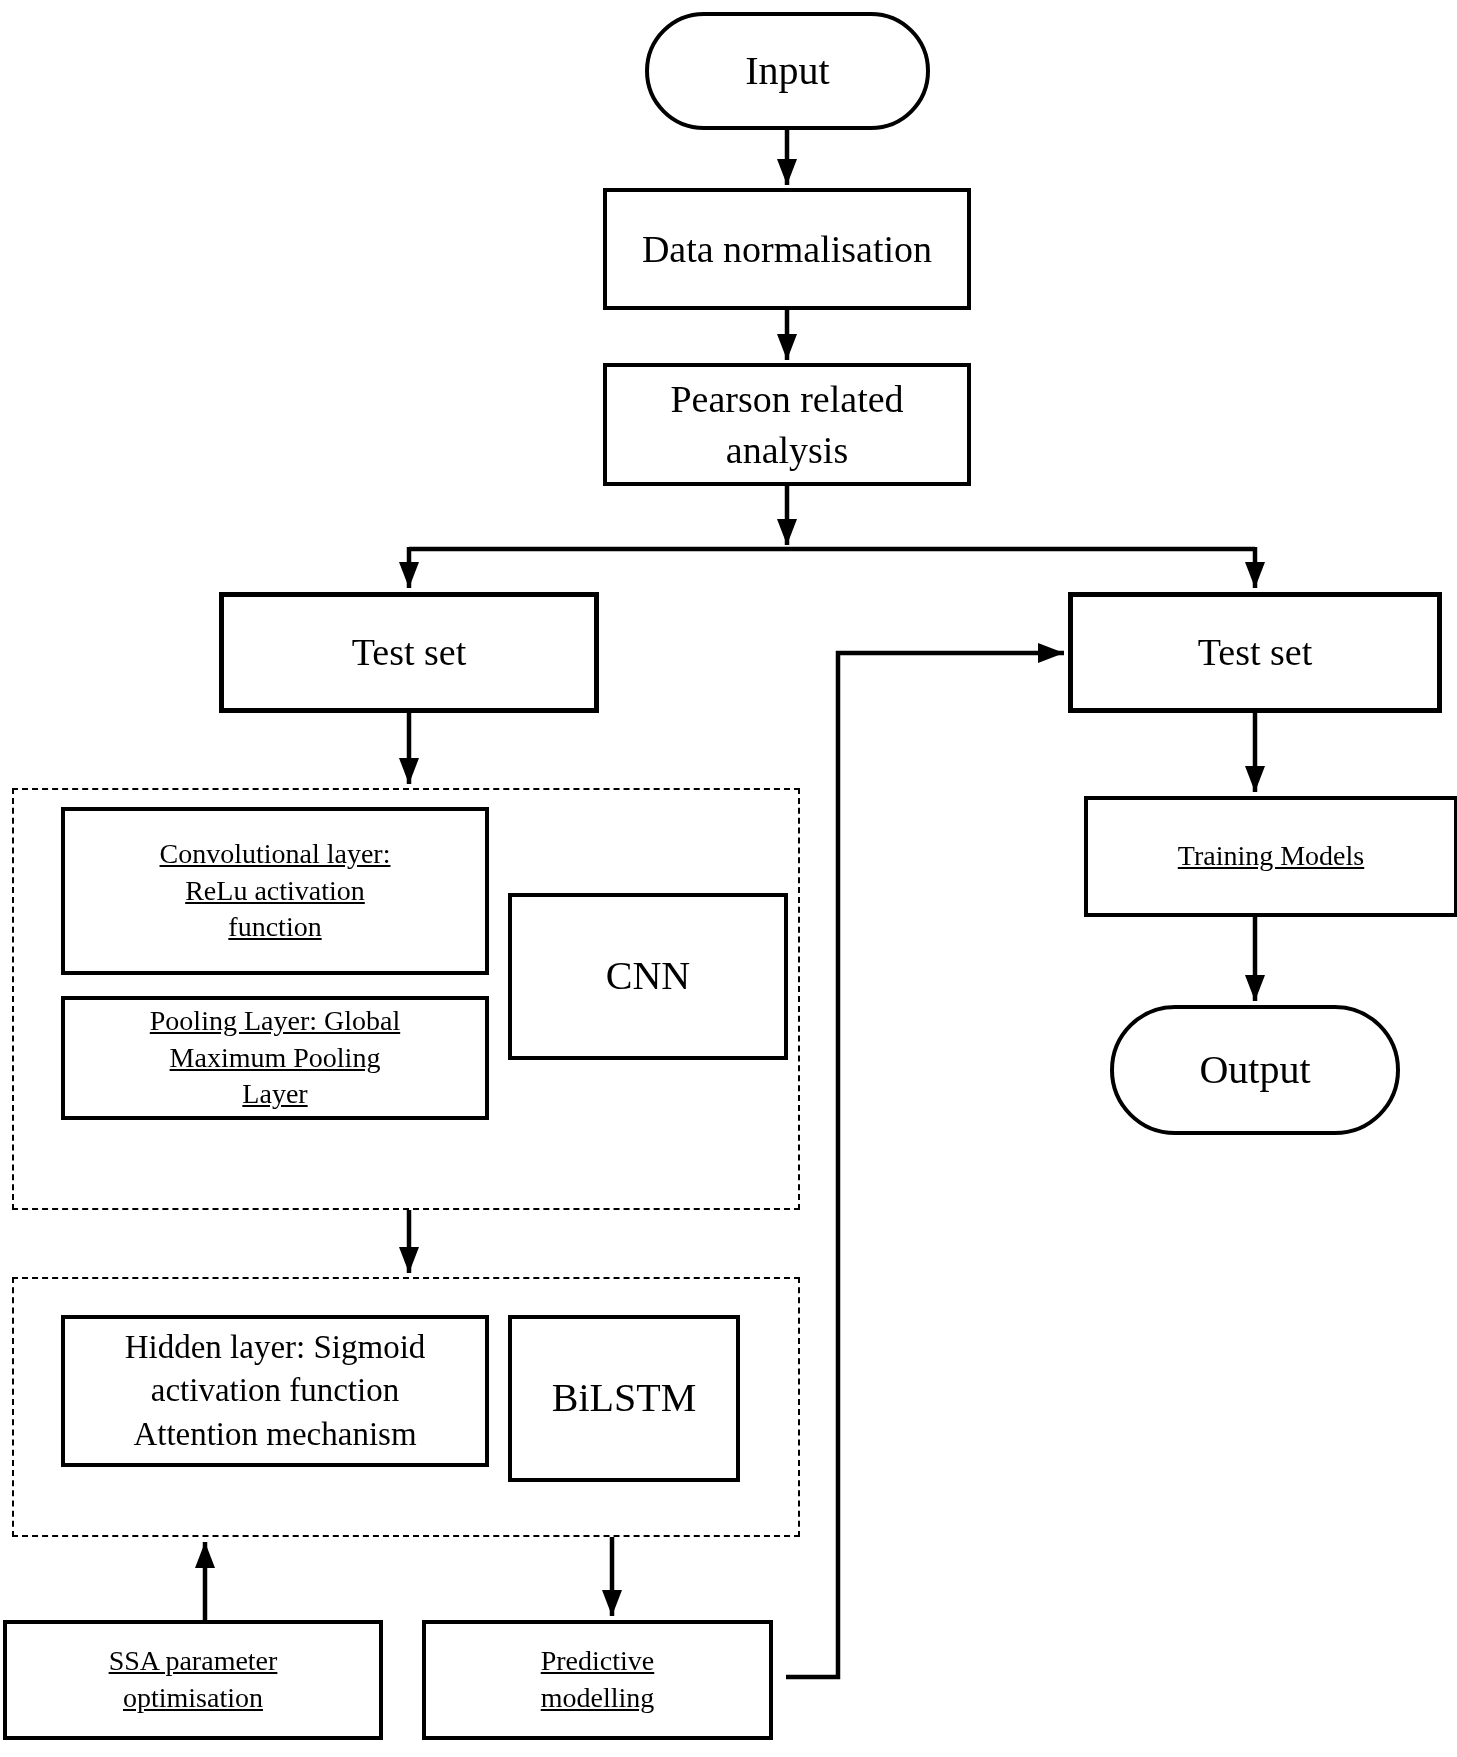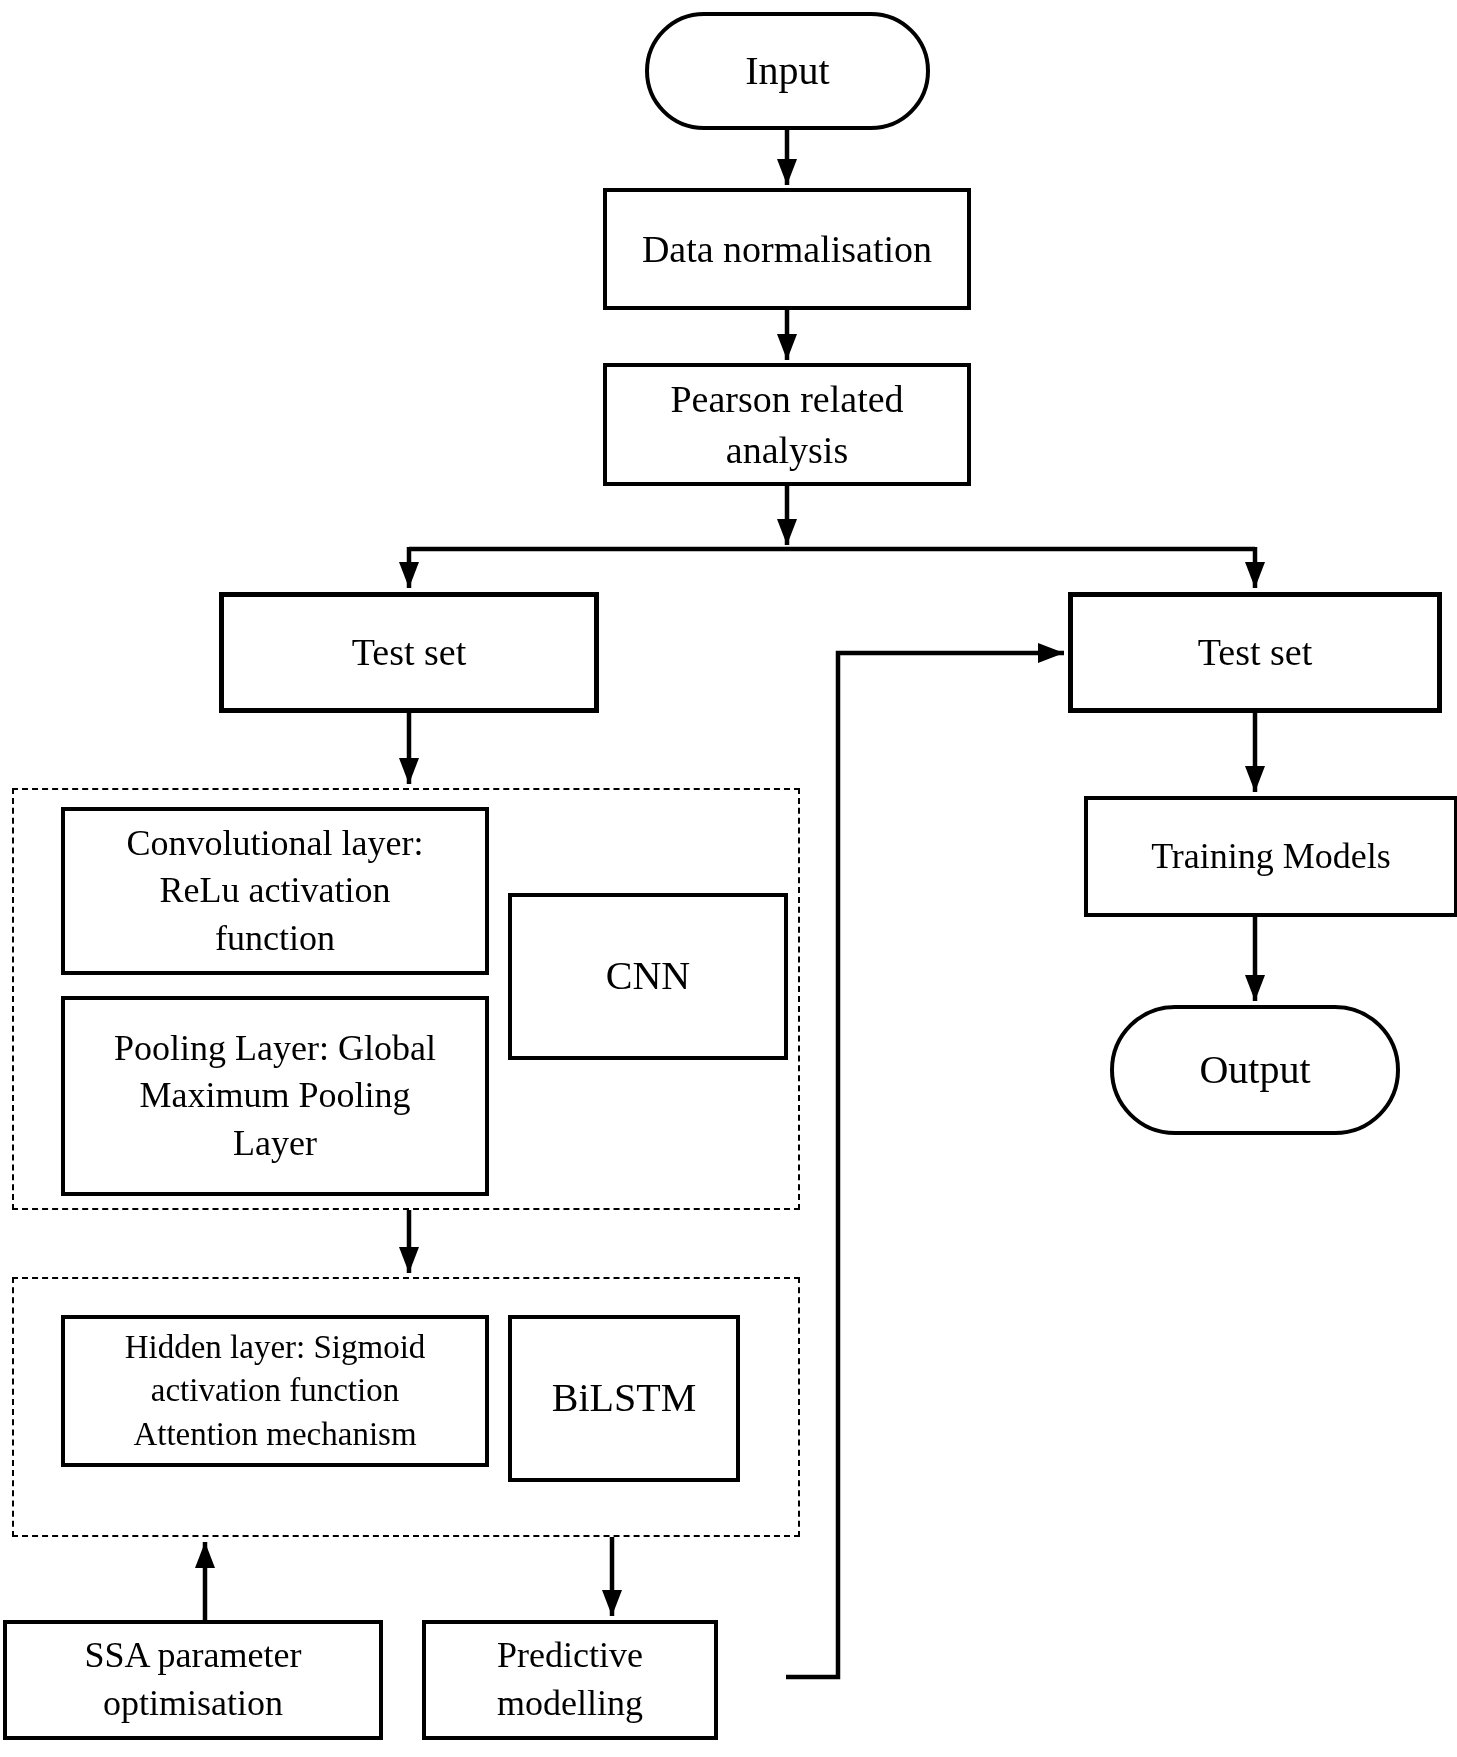--- a/index.html
+++ b/index.html
@@ -24,38 +24,38 @@
   }
   .thick{border-width:5px;}
   .oval{border-radius:999px;}
   .dashed-group{
     position:absolute;box-sizing:border-box;
     border:2.5px dashed var(--ink,#000);
     background:transparent;
   }
   .fs-terminator{font-size:40px;}
   .fs-main{font-size:38px;}
-  .fs-proc{font-size:36px;}
+  .fs-proc{font-size:28px;text-decoration:underline;}
   .fs-tag{font-size:40px;}
   .fs-hidden{font-size:33px;}
   
   #n-input      {left:645px;  top:12px;   width:285px; height:118px;}
   #n-data       {left:603px;  top:188px;  width:368px; height:122px;}
   #n-pearson    {left:603px;  top:363px;  width:368px; height:123px;}
   #n-test-left  {left:219px;  top:592px;  width:380px; height:121px;}
   #n-test-right {left:1068px; top:592px;  width:374px; height:121px;}
   #g-cnn        {left:12px;   top:788px;  width:788px; height:422px;}
   #n-conv       {left:61px;   top:807px;  width:428px; height:168px;}
-  #n-pooling    {left:61px;   top:996px;  width:428px; height:200px;justify-content:center;}
+  #n-pooling    {left:61px;   top:996px;  width:428px; height:124px;justify-content:center;}
   #n-cnn        {left:508px;  top:893px;  width:280px; height:167px;}
   #g-bilstm     {left:12px;   top:1277px; width:788px; height:260px;}
   #n-hidden     {left:61px;   top:1315px; width:428px; height:152px;}
   #n-bilstm     {left:508px;  top:1315px; width:232px; height:167px;}
   #n-ssa        {left:3px;   top:1620px; width:380px; height:120px;}
-  #n-predictive {left:422px;  top:1620px; width:296px; height:120px;}
+  #n-predictive {left:422px;  top:1620px; width:351px; height:120px;}
   #n-training   {left:1068px; top:796px;  width:374px; height:121px;margin-left:16px;}
   #n-output     {left:1110px; top:1005px; width:290px; height:130px;text-align:center;}
 </style>
 </head>
 <body>
 
 <div class="canvas">
 
   <svg class="connectors" viewBox="0 0 1457 1757" xmlns="http://www.w3.org/2000/svg">
     <defs>

